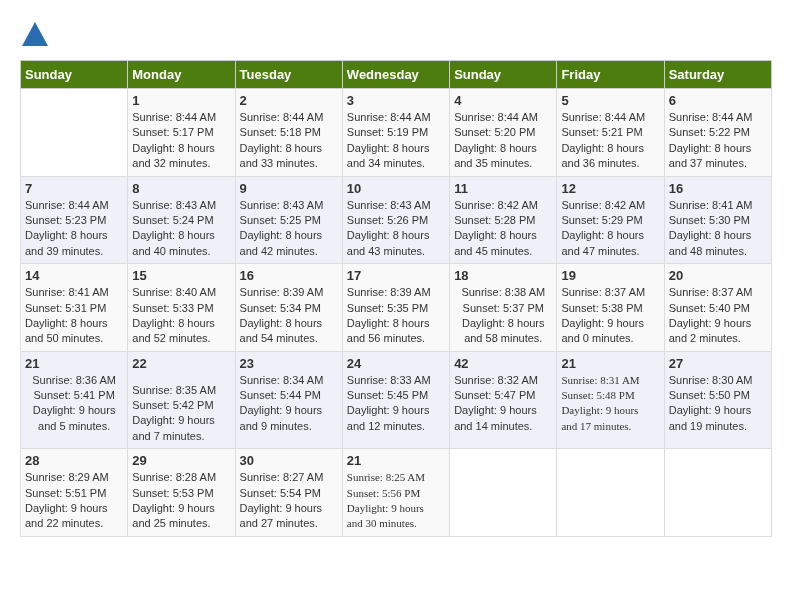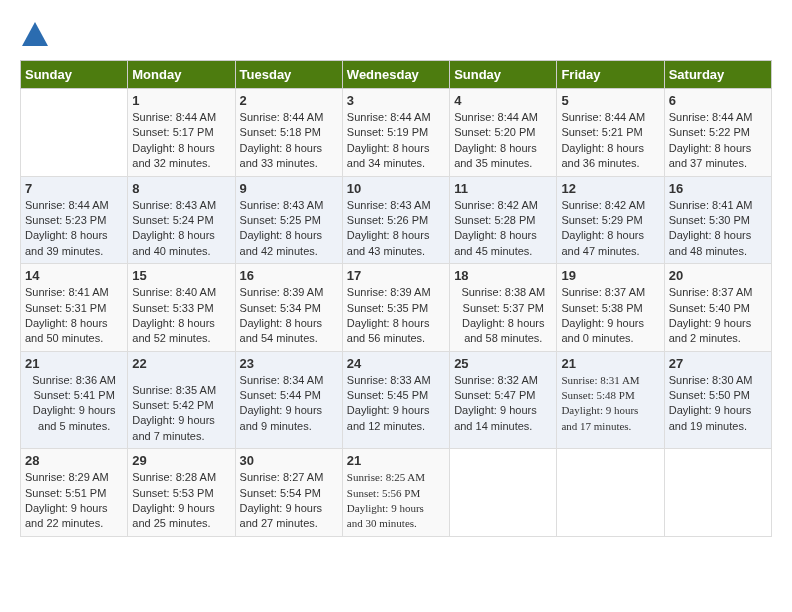--- a/index.html
+++ b/index.html
@@ -297,21 +297,21 @@
 and 9 minutes.</div>
         </td>
         <td>
           <span class="day-number">24</span>
           <div class="cell-content" style="white-space: pre-line;">Sunrise: 8:33 AM
 Sunset: 5:45 PM
 Daylight: 9 hours
 and 12 minutes.</div>
         </td>
         <td>
-          <span class="day-number">25</span>
+          <span class="day-number">42</span>
           <div class="cell-content" style="white-space: pre-line;">Sunrise: 8:32 AM
 Sunset: 5:47 PM
 Daylight: 9 hours
 and 14 minutes.</div>
         </td>
         <td>
           <span class="day-number">21</span>
           <div class="cell-content" style="white-space: pre-line; font-family: Liberation Serif, serif;">Sunrise: 8:31 AM
 Sunset: 5:48 PM
 Daylight: 9 hours

